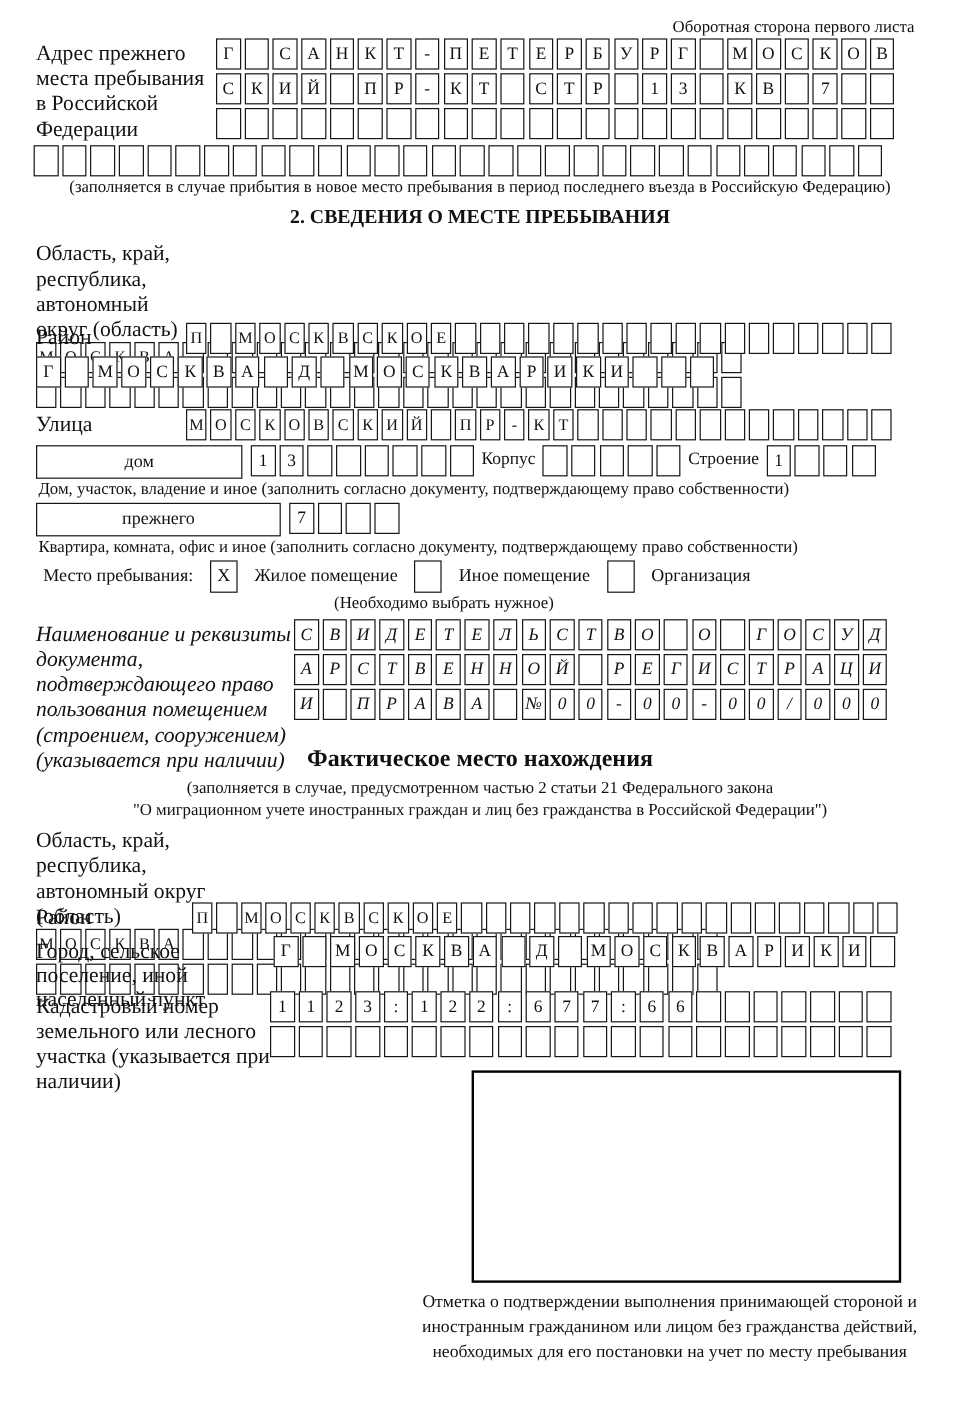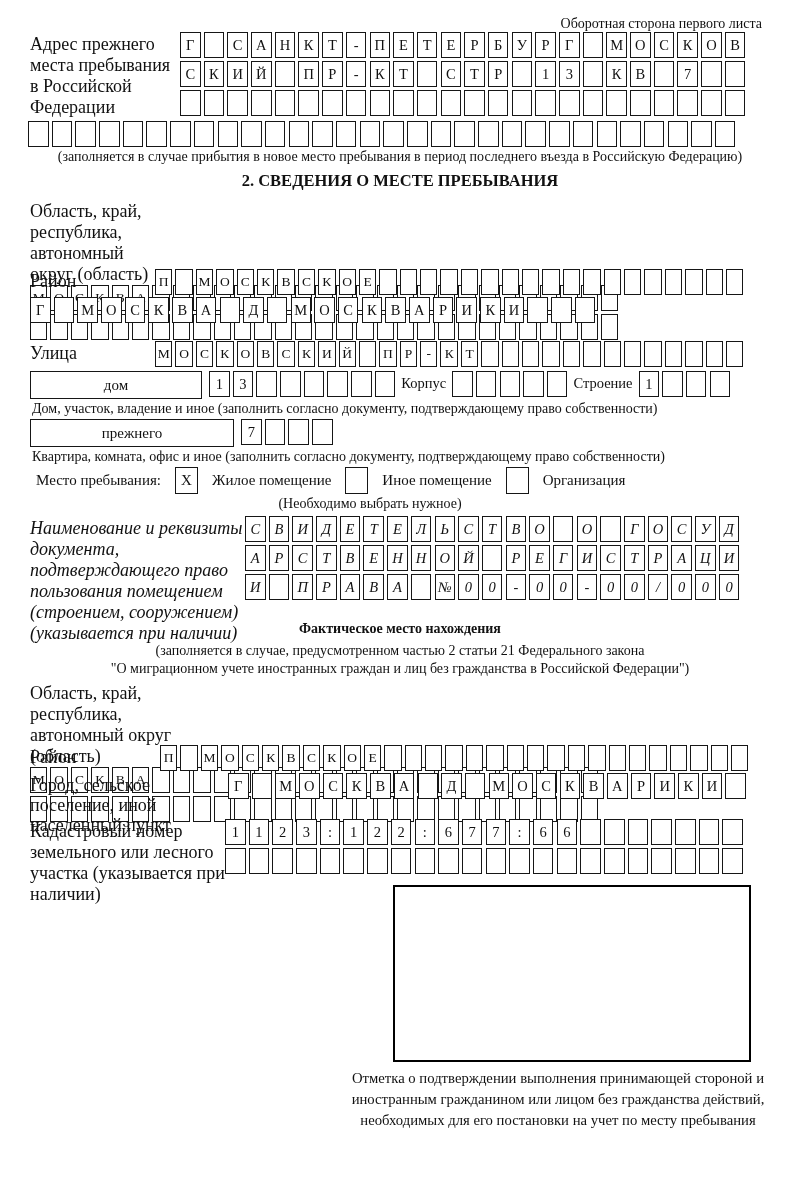--- a/index.html
+++ b/index.html
@@ -18,21 +18,21 @@
     width:20.5px; height:26px; box-sizing:border-box;
     border:1.6px solid #161616; background:#fff;
     display:flex; align-items:center; justify-content:center;
     font-size:14.5px; line-height:1;
   }
   .sm .cell{ width:17.4px; font-size:13.5px; }
   .clamp{ height:70px;flex-direction:column; }           
   .clamp .flabel{ overflow:visible; }
   .note{ font-size:14px; text-align:center; margin:2px 0 2px 0; }
   .sec-title{ font-weight:bold; font-size:16.5px; text-align:center; margin:6px 0 8px 0; }
-  .sub-title{ font-weight:bold; font-size:14px; text-align:center; margin:10px 0 6px 0; }
+  .sub-title{ font-weight:bold; font-size:20px; text-align:center; margin:10px 0 6px 0; }
   .named-box{
     box-sizing:border-box; border:1.7px solid #161616; height:28px;
     display:flex; align-items:center; justify-content:center; font-size:15px;
   }
   .inline-label{ font-size:14.5px; padding:4px 6px 0 6px; white-space:nowrap; }
   .chk{
     width:23px; height:27px; box-sizing:border-box; border:1.6px solid #161616;
     display:flex; align-items:center; justify-content:center; font-size:15px;
   }
   .mesto-row{ display:flex; align-items:center; margin-left:36px; gap:14px; font-size:15px; }

